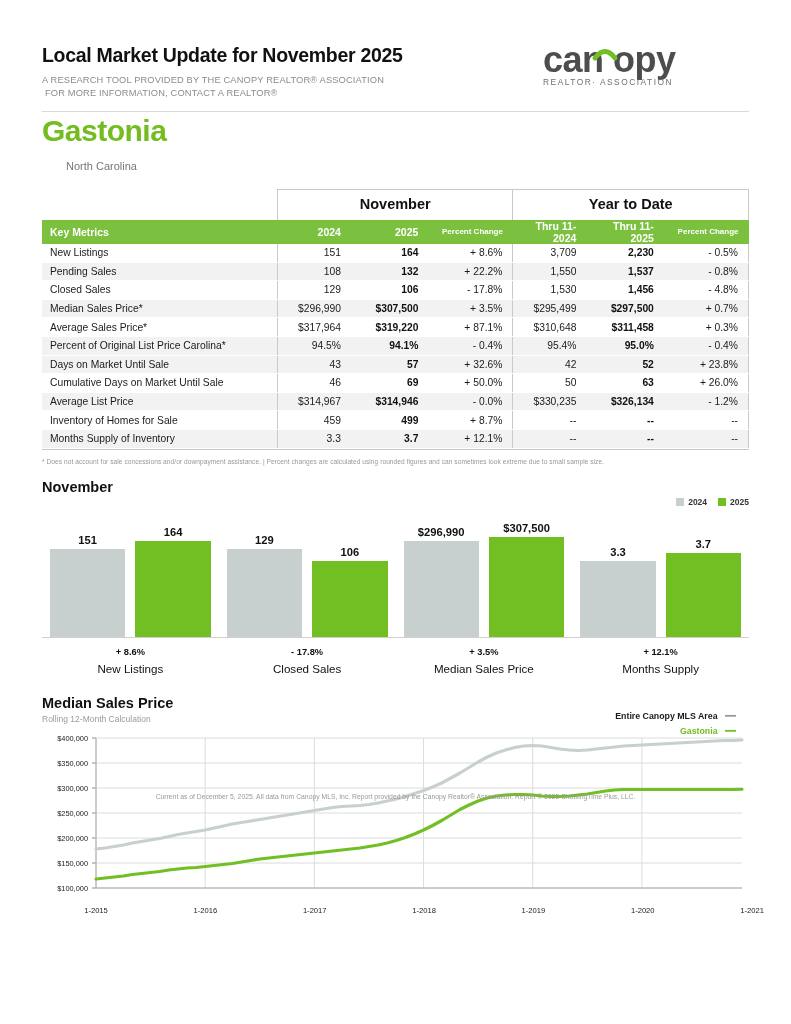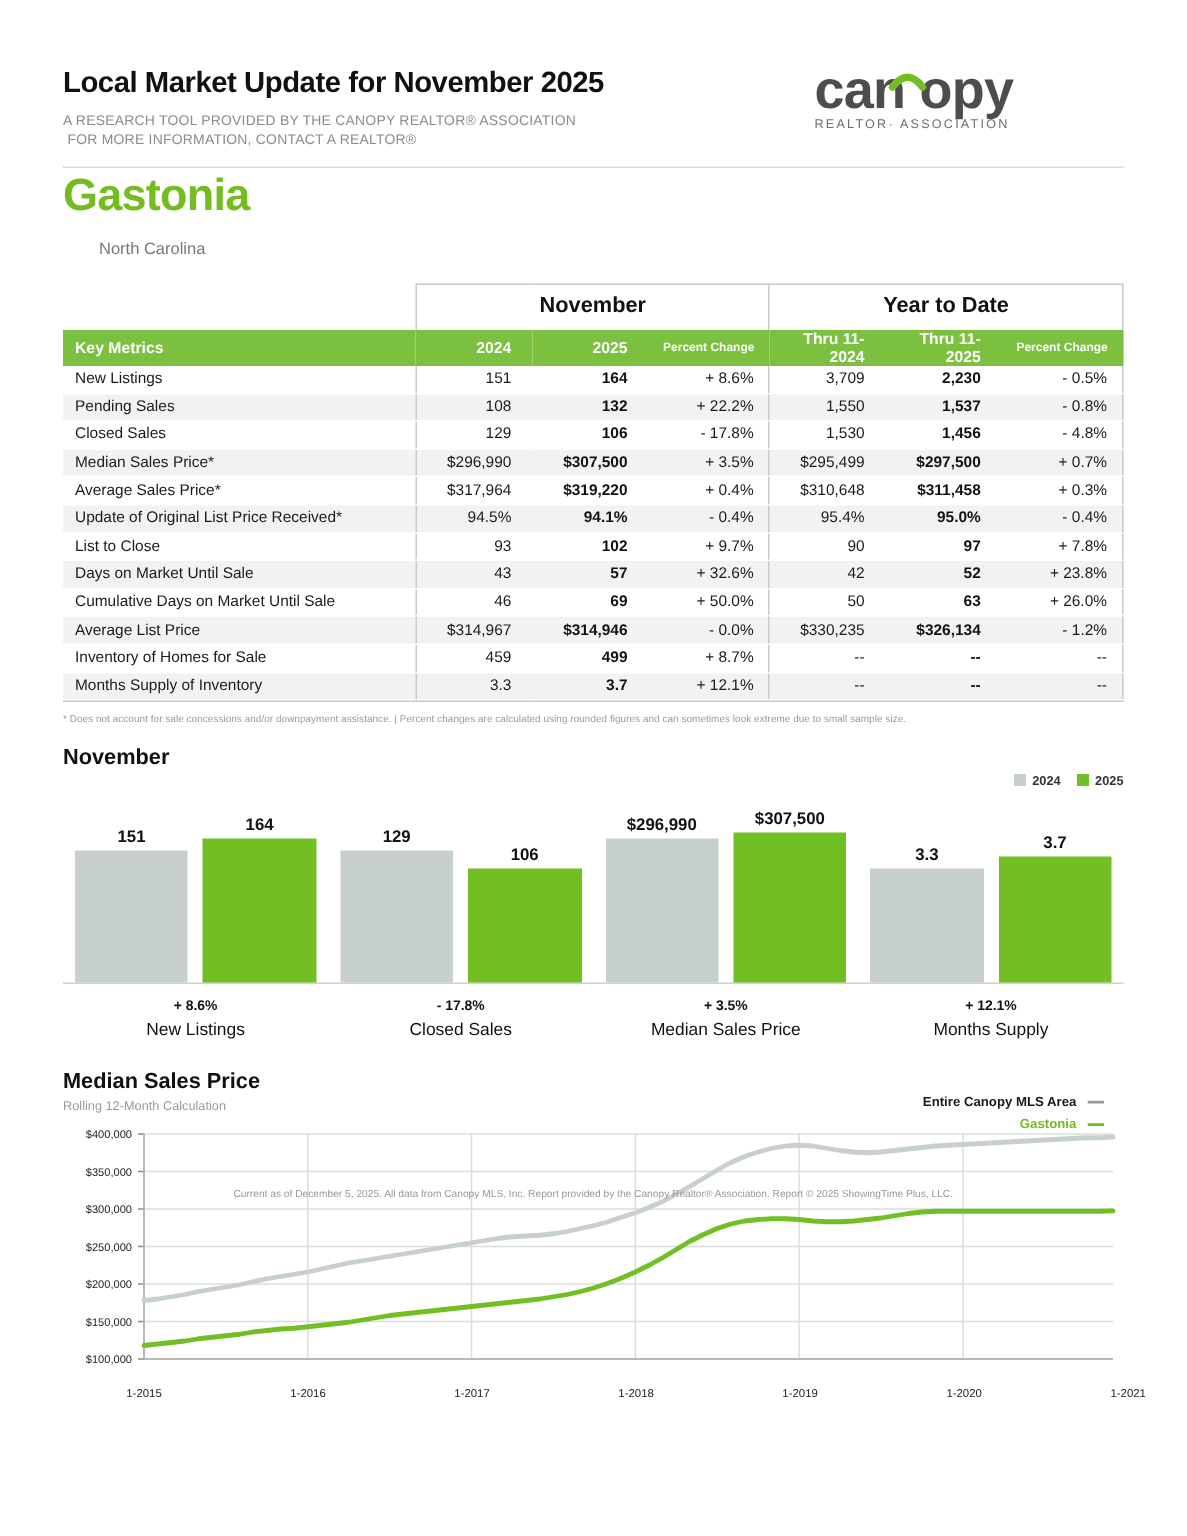--- a/index.html
+++ b/index.html
@@ -219,42 +219,33 @@
             <td class="c-cur">$307,500</td>
             <td class="c-pc sep-r">+ 3.5%</td>
             <td class="c-prev sep-l">$295,499</td>
             <td class="c-cur">$297,500</td>
             <td class="c-pc sep-r">+ 0.7%</td>
           </tr>
           <tr class="data-row">
             <td class="c-metric">Average Sales Price*</td>
             <td class="c-prev sep-l">$317,964</td>
             <td class="c-cur">$319,220</td>
-            <td class="c-pc sep-r">+ 0.4%</td>
+            <td class="c-pc sep-r">+ 87.1%</td>
             <td class="c-prev sep-l">$310,648</td>
             <td class="c-cur">$311,458</td>
             <td class="c-pc sep-r">+ 0.3%</td>
           </tr>
           <tr class="data-row alt">
-            <td class="c-metric">Update of Original List Price Received*</td>
+            <td class="c-metric">Percent of Original List Price Carolina*</td>
             <td class="c-prev sep-l">94.5%</td>
             <td class="c-cur">94.1%</td>
             <td class="c-pc sep-r">- 0.4%</td>
             <td class="c-prev sep-l">95.4%</td>
             <td class="c-cur">95.0%</td>
             <td class="c-pc sep-r">- 0.4%</td>
-          </tr>
-          <tr class="data-row">
-            <td class="c-metric">List to Close</td>
-            <td class="c-prev sep-l">93</td>
-            <td class="c-cur">102</td>
-            <td class="c-pc sep-r">+ 9.7%</td>
-            <td class="c-prev sep-l">90</td>
-            <td class="c-cur">97</td>
-            <td class="c-pc sep-r">+ 7.8%</td>
           </tr>
           <tr class="data-row alt">
             <td class="c-metric">Days on Market Until Sale</td>
             <td class="c-prev sep-l">43</td>
             <td class="c-cur">57</td>
             <td class="c-pc sep-r">+ 32.6%</td>
             <td class="c-prev sep-l">42</td>
             <td class="c-cur">52</td>
             <td class="c-pc sep-r">+ 23.8%</td>
           </tr>

